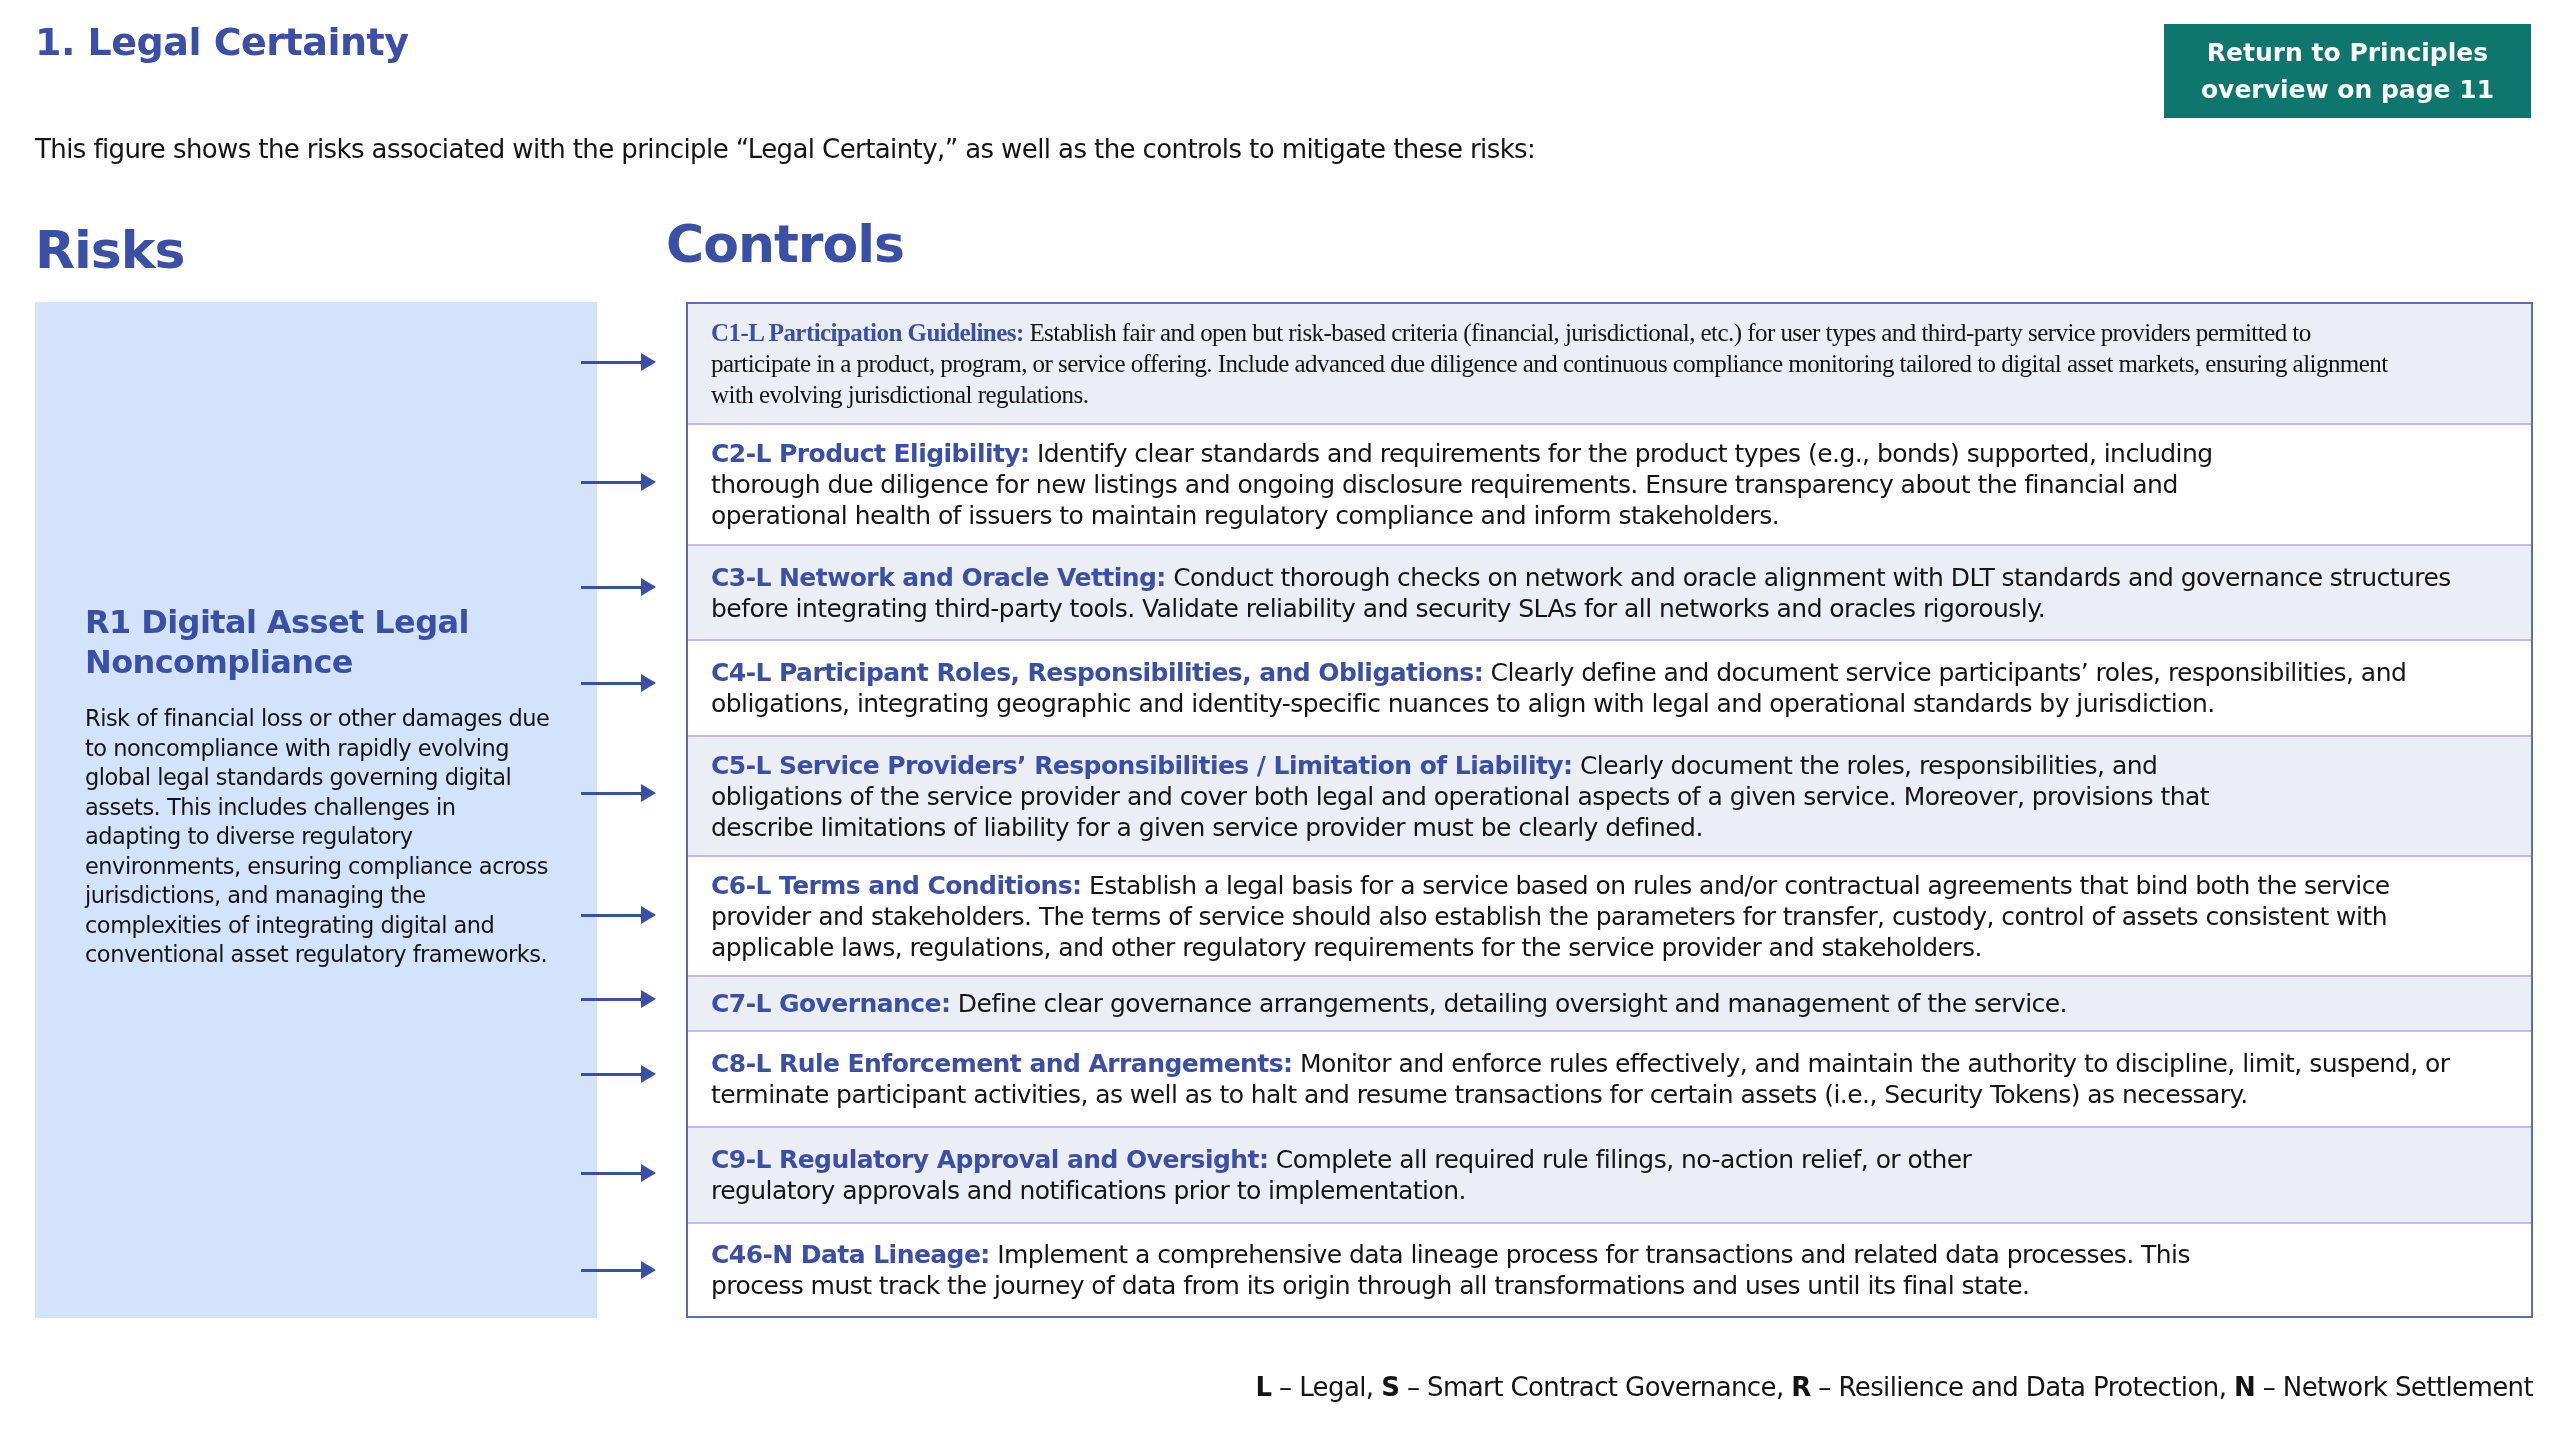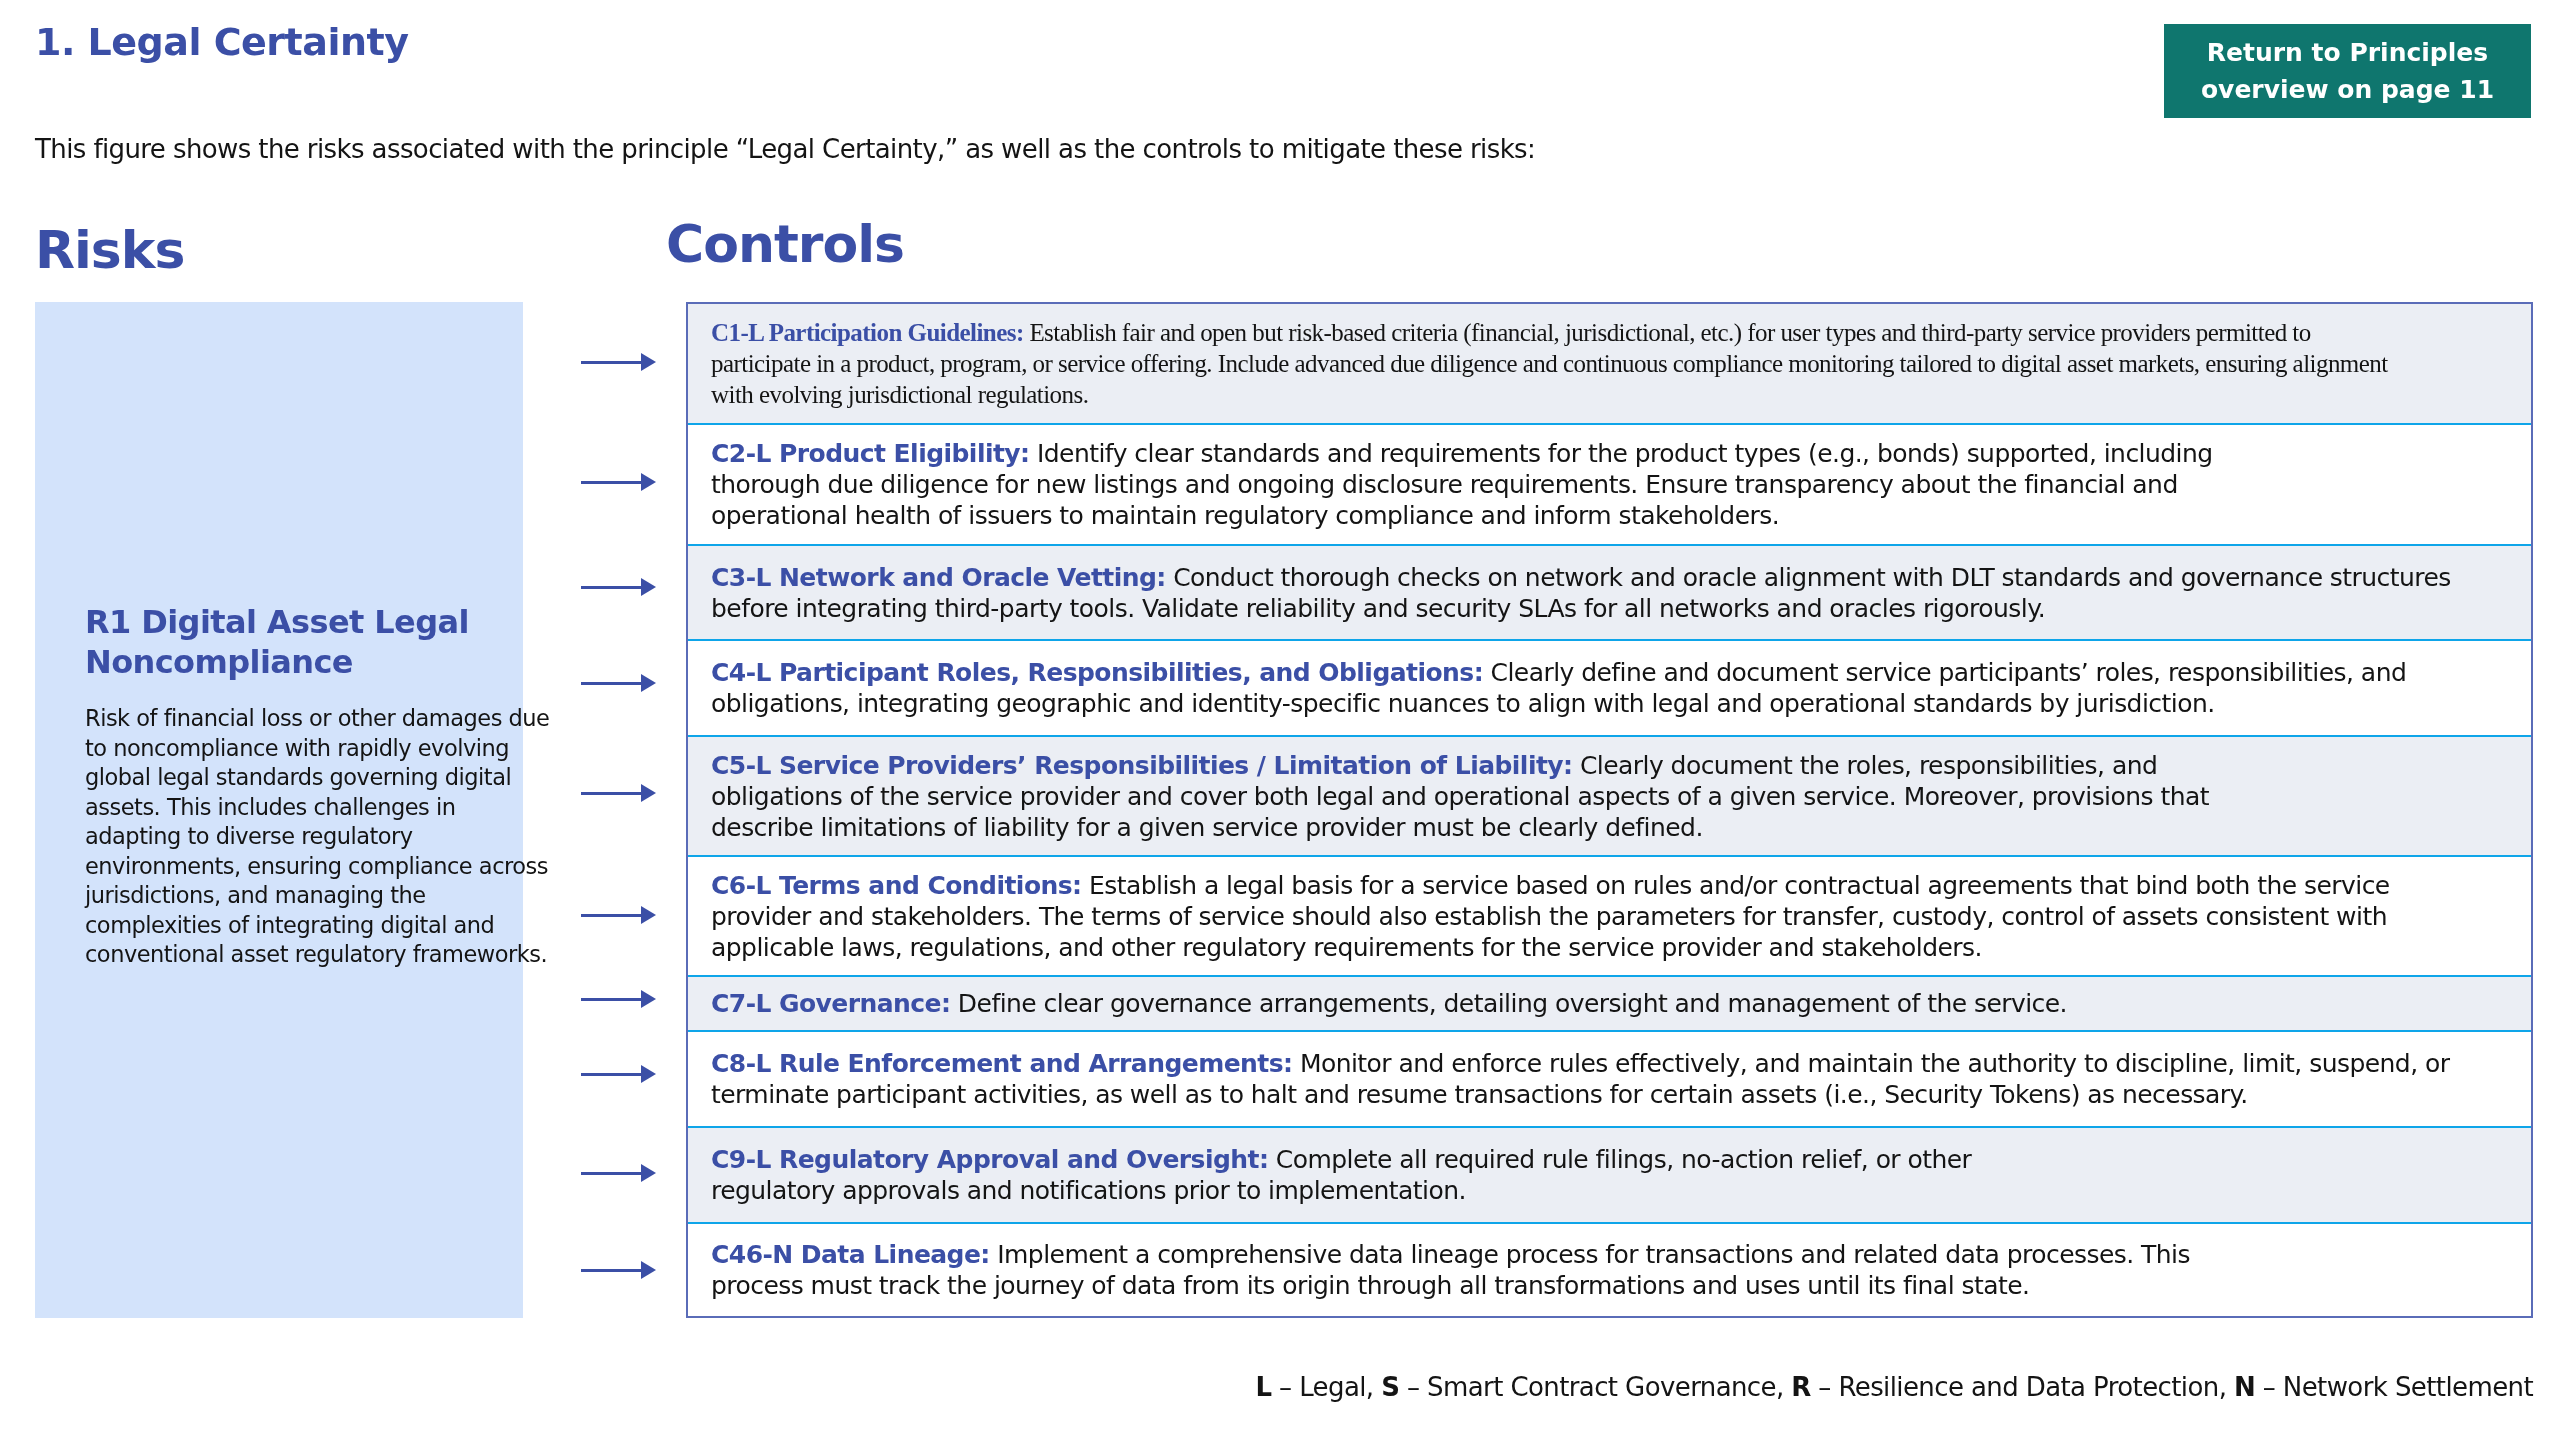--- a/index.html
+++ b/index.html
@@ -6,28 +6,28 @@
   body { width:2574px; height:1432px; position:relative; overflow:hidden;
          font-family:"DejaVu Sans","Liberation Sans",sans-serif; color:#141414; }
   .title { position:absolute; left:35px; top:20px; font-size:38px; font-weight:bold; color:#3b4fa6; letter-spacing:-0.5px; margin:0; }
   .intro { position:absolute; left:35px; top:134px; font-size:26px; letter-spacing:-0.6px; margin:0; }
   .return-btn { position:absolute; left:2164px; top:24px; width:367px; height:94px; background:#0f766e; color:#ffffff;
                 font-size:25px; font-weight:bold; text-align:center; display:flex; align-items:center; justify-content:center;
                 line-height:37px; cursor:pointer; box-sizing:border-box; padding:0 20px; }
   .section-h { position:absolute; font-size:52px; font-weight:bold; color:#3b4fa6; margin:0; letter-spacing:-1px; }
   .risks-h { left:35px; top:220px; }
   .controls-h { left:666px; top:214px; }
-  .risk-box { position:absolute; left:35px; top:302px; width:488px; height:1016px; background:#d3e3fb; box-sizing:border-box;padding-left:12px; }
+  .risk-box { position:absolute; left:35px; top:302px; width:562px; height:1016px; background:#d3e3fb; box-sizing:border-box;padding-left:12px; }
   .risk-title { position:absolute; left:50px; top:300px; width:460px; font-size:32px; font-weight:bold; color:#3b4fa6; line-height:40px; letter-spacing:-0.6px; }
   .risk-desc { position:absolute; left:50px; top:402px; width:470px; font-size:22.5px; line-height:29.5px; letter-spacing:-0.5px; color:#141414; }
   .arrow { position:absolute; left:581px; width:76px; height:20px; }
   .arrow .line { position:absolute; left:0; top:9px; width:62px; height:3px; background:#3b4fa6; }
   .arrow .head { position:absolute; left:60px; top:1px; width:0; height:0; border-top:9px solid transparent; border-bottom:9px solid transparent; border-left:15px solid #3b4fa6; }
   .controls-table { position:absolute; left:686px; top:302px; width:1847px; border:2px solid #5a6cb8; box-sizing:border-box; }
-  .control-row { position:relative; box-sizing:border-box; border-top:2px solid #0ea5e9; display:flex; align-items:center;
+  .control-row { position:relative; box-sizing:border-box; border-top:2px solid #c4b5fd; display:flex; align-items:center;
                  padding:0 24px 0 23px; font-size:25px; line-height:31px; letter-spacing:-0.55px; }
   .control-row:first-child { border-top:none;font-family:Liberation Serif, serif; }
   .control-row.alt { background:#ebeef4; }
   .control-row .txt { display:block; }
   .control-row .code { font-weight:bold; color:#3b4fa6; }
   .legend { position:absolute; right:41px; top:1372px; font-size:26px; letter-spacing:-0.6px; white-space:nowrap; }
   .legend b { font-weight:bold; }
 </style>
 </head>
 <body>

